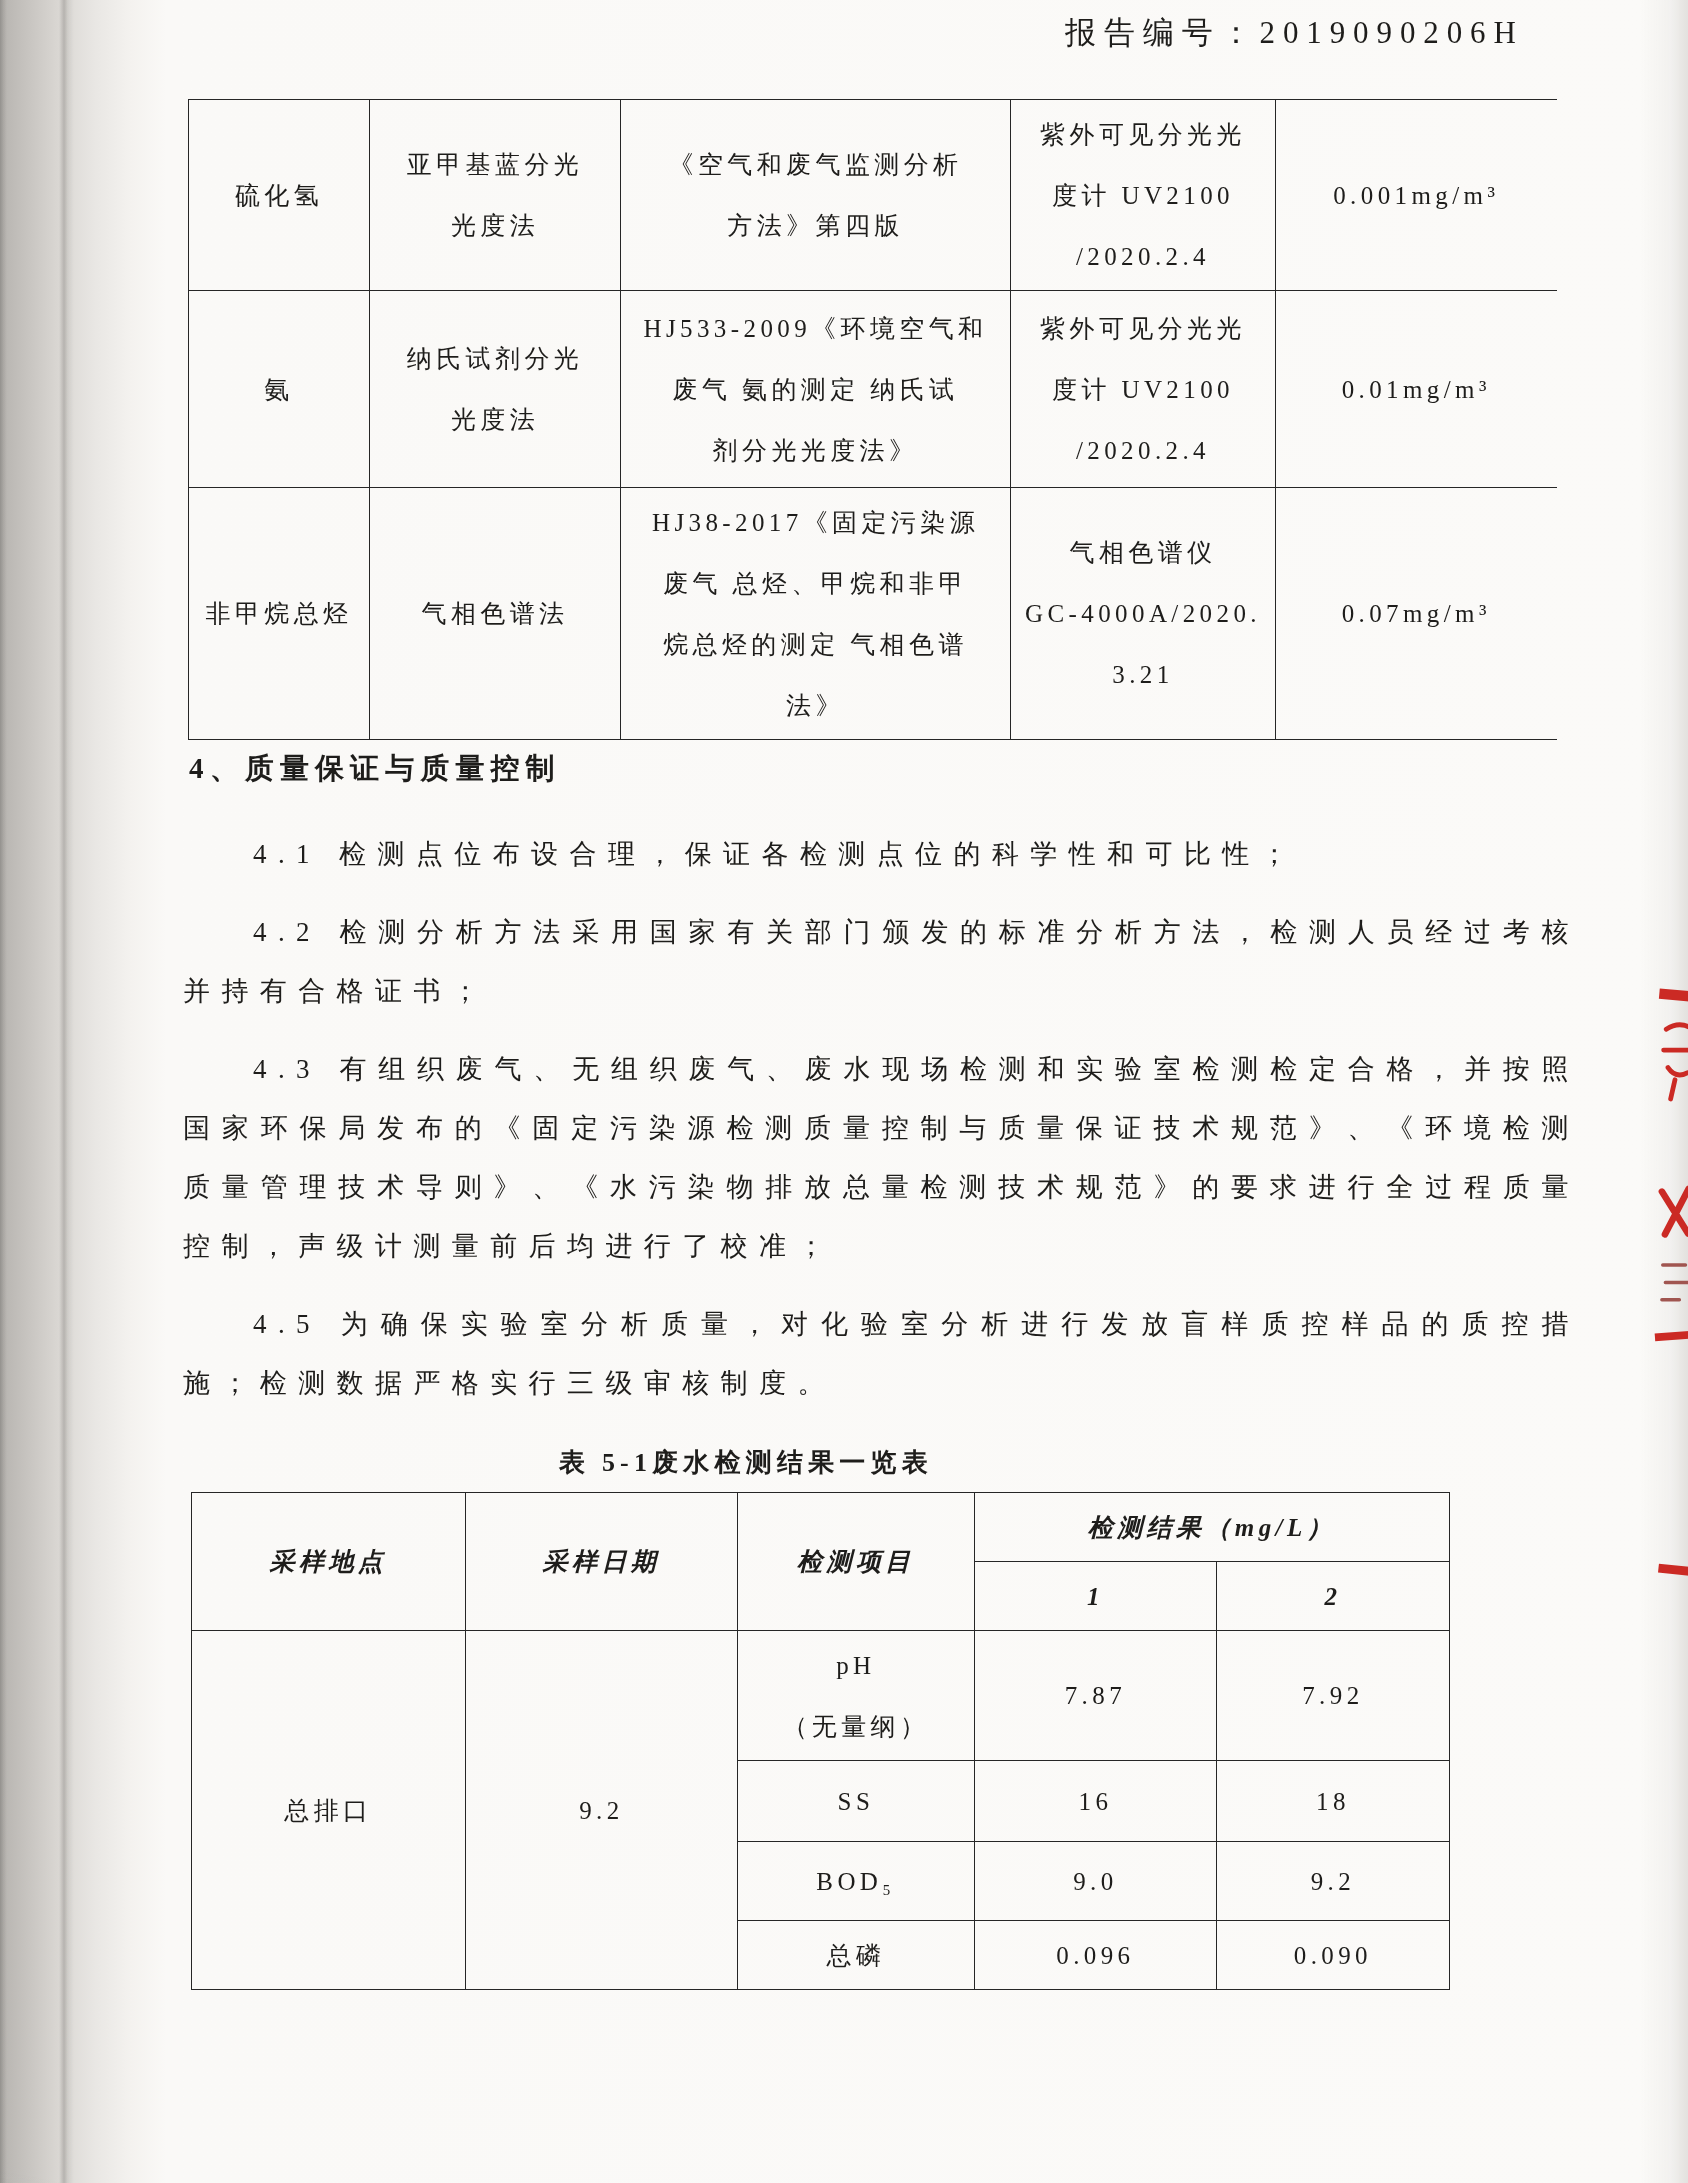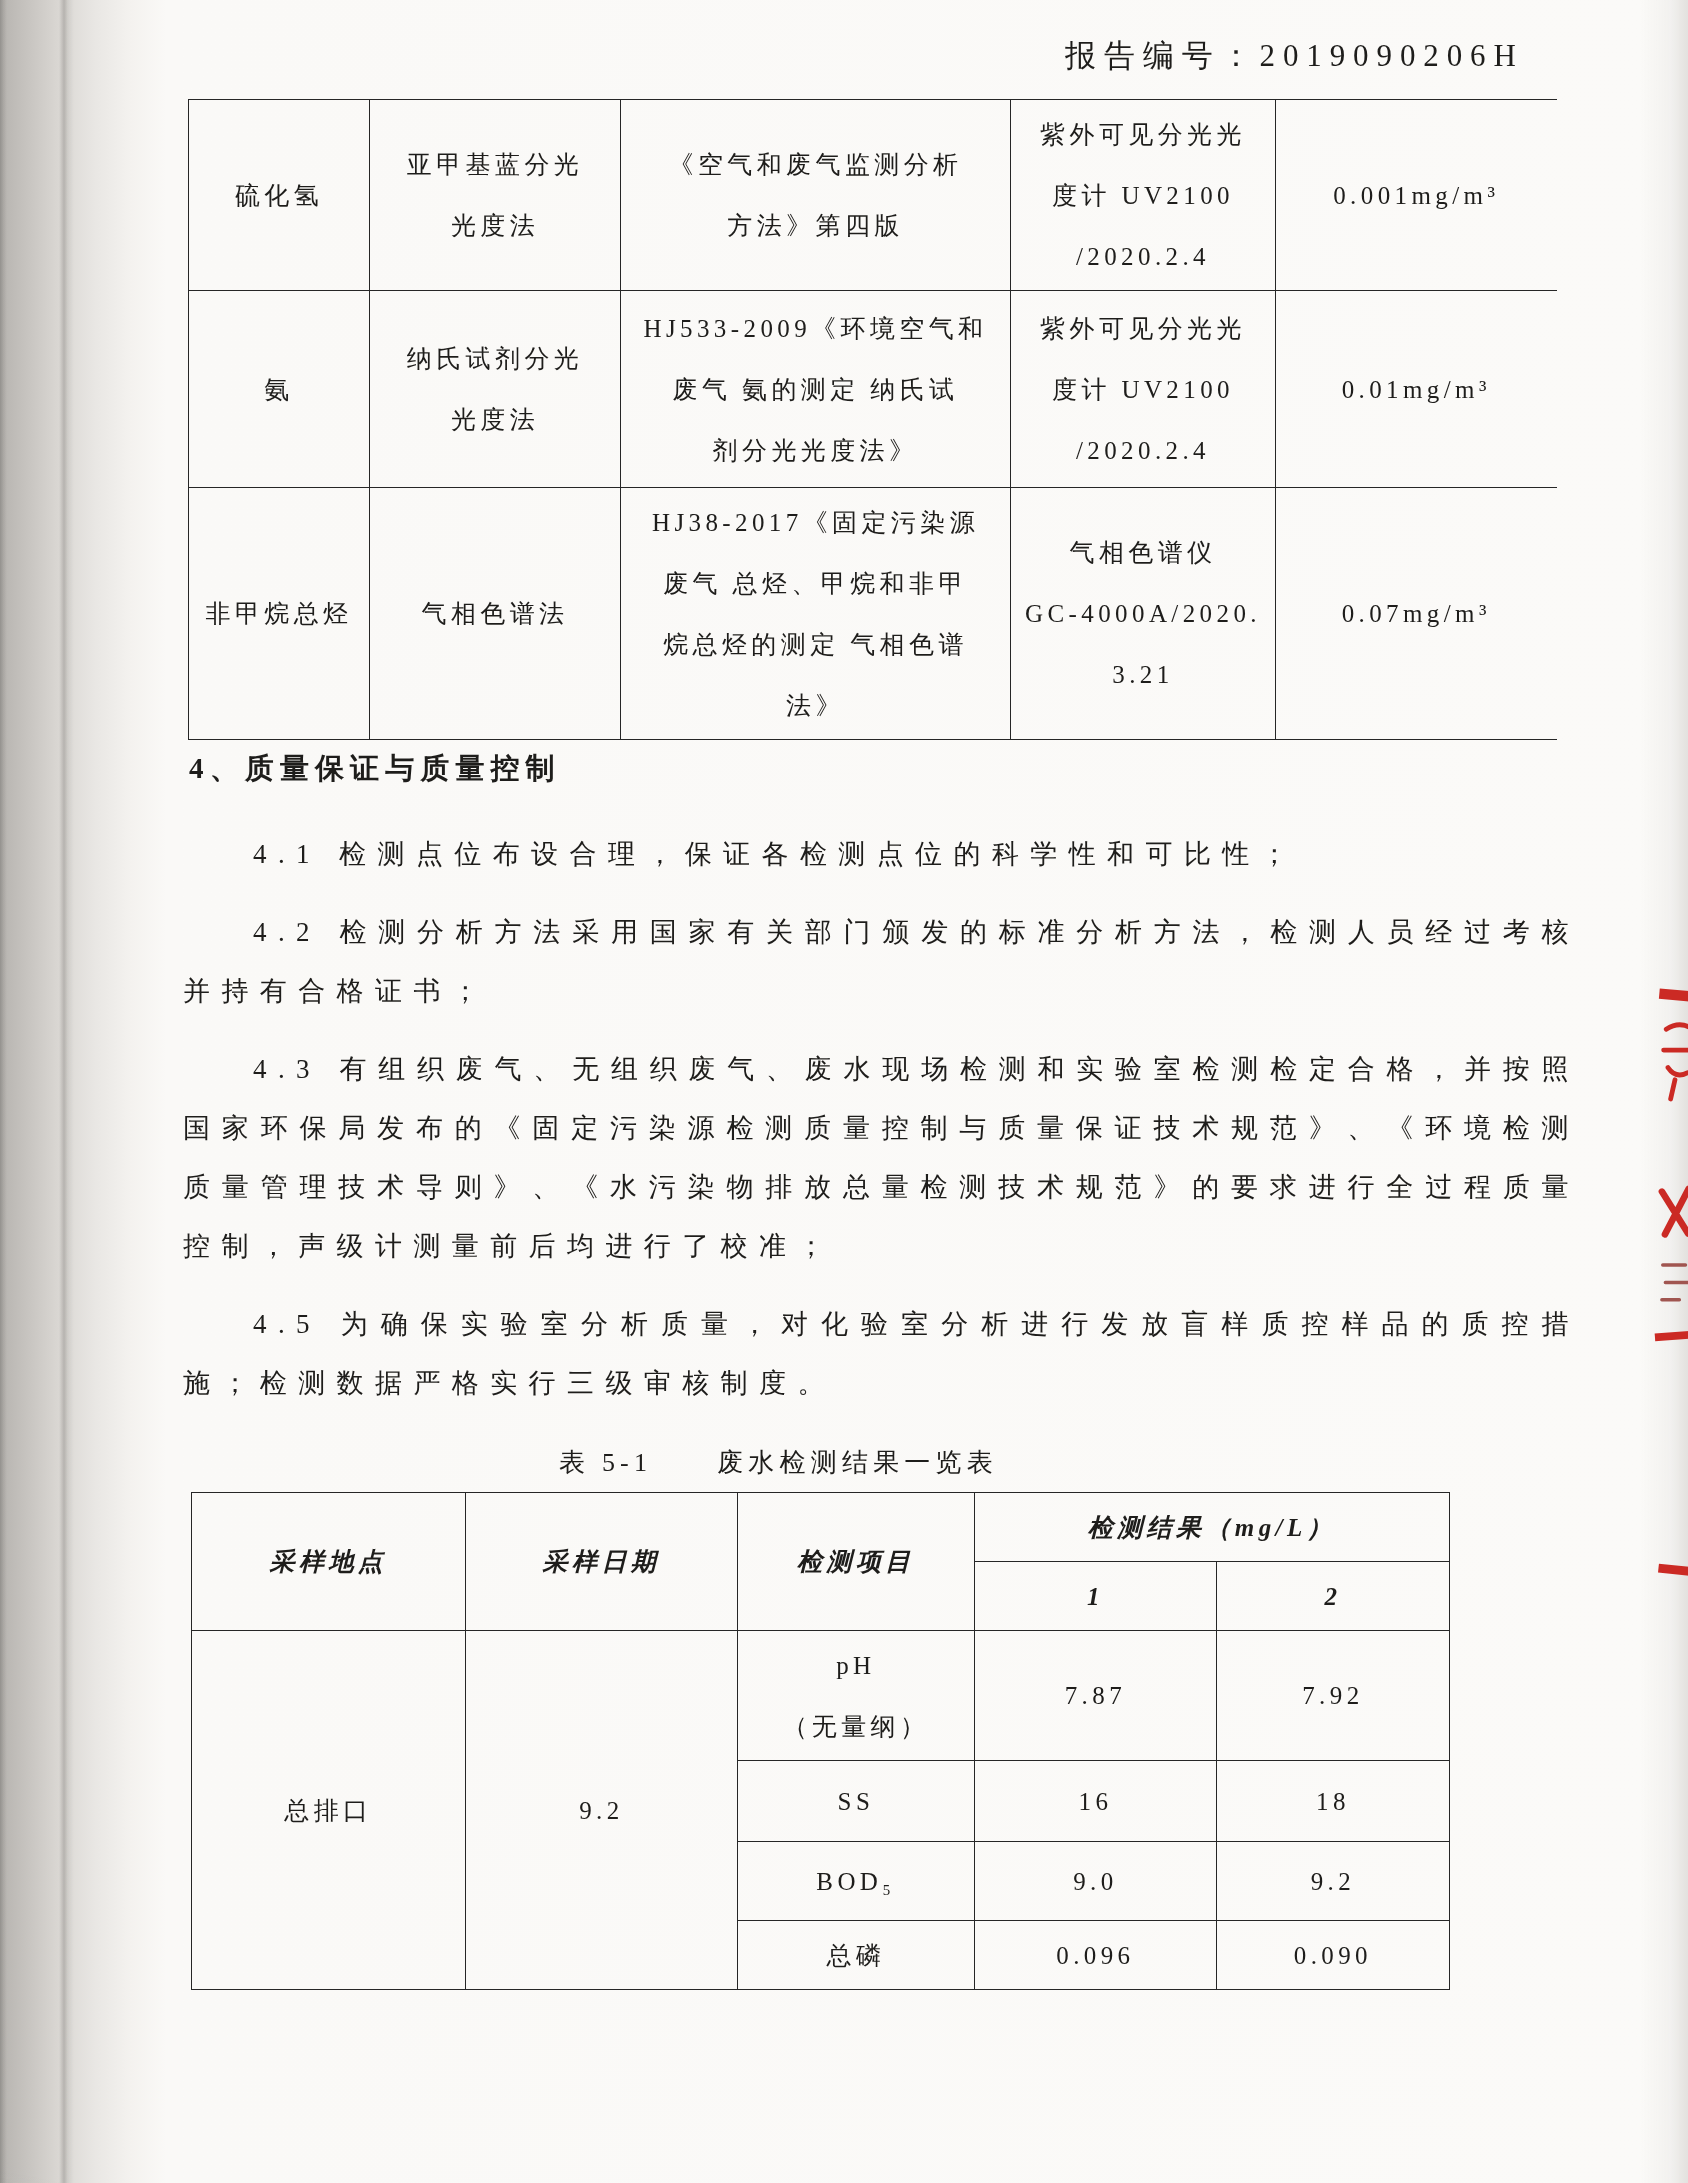--- a/index.html
+++ b/index.html
@@ -6,37 +6,37 @@
   body{
     width:1689px;height:2390px;position:relative;overflow:hidden;
     font-family:"Liberation Serif","DejaVu Serif",serif;color:#1e1d1b;
     background:
       radial-gradient(699px 480px at -5% 103%, rgba(105,102,99,.38), rgba(105,102,99,0) 62%),
       linear-gradient(90deg, rgba(70,68,66,.30) 0, rgba(70,68,66,.12) 3.5px, rgba(0,0,0,0) 7px),
       linear-gradient(90deg, rgba(0,0,0,0) 59px, rgba(95,92,89,.30) 64px, rgba(95,92,89,.10) 68px, rgba(0,0,0,0) 74px),
       linear-gradient(270deg, rgba(140,137,133,.22) 0, rgba(140,137,133,.08) 17.5px, rgba(0,0,0,0) 48px),
       linear-gradient(90deg, #b6b3af 0, #c6c3bf 26px, #d9d6d2 57px, #e9e7e4 96px, #f4f2ef 131px, #faf9f7 166px, #fbfaf8 100%);
   }
-  .report-no{position:absolute;left:1065px;top:35px;font-size:31px;letter-spacing:7.9px;white-space:nowrap;}
+  .report-no{position:absolute;left:1065px;top:12px;font-size:31px;letter-spacing:7.9px;white-space:nowrap;}
 
   table{border-collapse:collapse;table-layout:fixed;}
   td,th{border:1.7px solid #262626;text-align:center;vertical-align:middle;
         font-size:25px;line-height:61px;letter-spacing:4.4px;padding:3.5px 6.1px;box-sizing:border-box;}
   .pre{white-space:pre-line;}
 
   .m-table{position:absolute;left:188px;top:99px;width:1368px;}
   .m-table tr > *:last-child{border-right:0;}
   .mr1{height:180px;}.mr2{height:197px;}.mr3{height:247px;}
 
   .main{position:absolute;left:183px;top:748px;width:1397px;}
   .sec{font-size:29px;font-weight:bold;letter-spacing:6.1px;line-height:40px;margin:0 0 37px 6.1px;}
   .sec5{margin:11.4px 0 0 6.1px;}
   .main p{font-size:27px;line-height:59px;letter-spacing:11.4px;margin:0 0 19px 0;
           text-indent:70px;text-align:justify;}
-  .caption{display:flex;gap:65px;margin:31px 0 11.4px 376px;font-size:26px;font-weight:normal;letter-spacing:5.2px;line-height:37px;}
+  .caption{display:flex;margin:31px 0 11.4px 376px;font-size:26px;font-weight:bold;letter-spacing:5.2px;line-height:37px;}
 
   .r-table{width:1258px;margin-left:7.9px;}
   .r-table th{font-weight:bold;font-style:italic;}
   .rowA{height:122px;}.rowB{height:81px;}.rowC{height:79px;}.rowD{height:63px;}
   .r-head-top{height:47px;}
   .r-head-sub{height:62px;}
 
   .redmarks{position:absolute;left:1647px;top:982px;}
 </style>
 </head>

